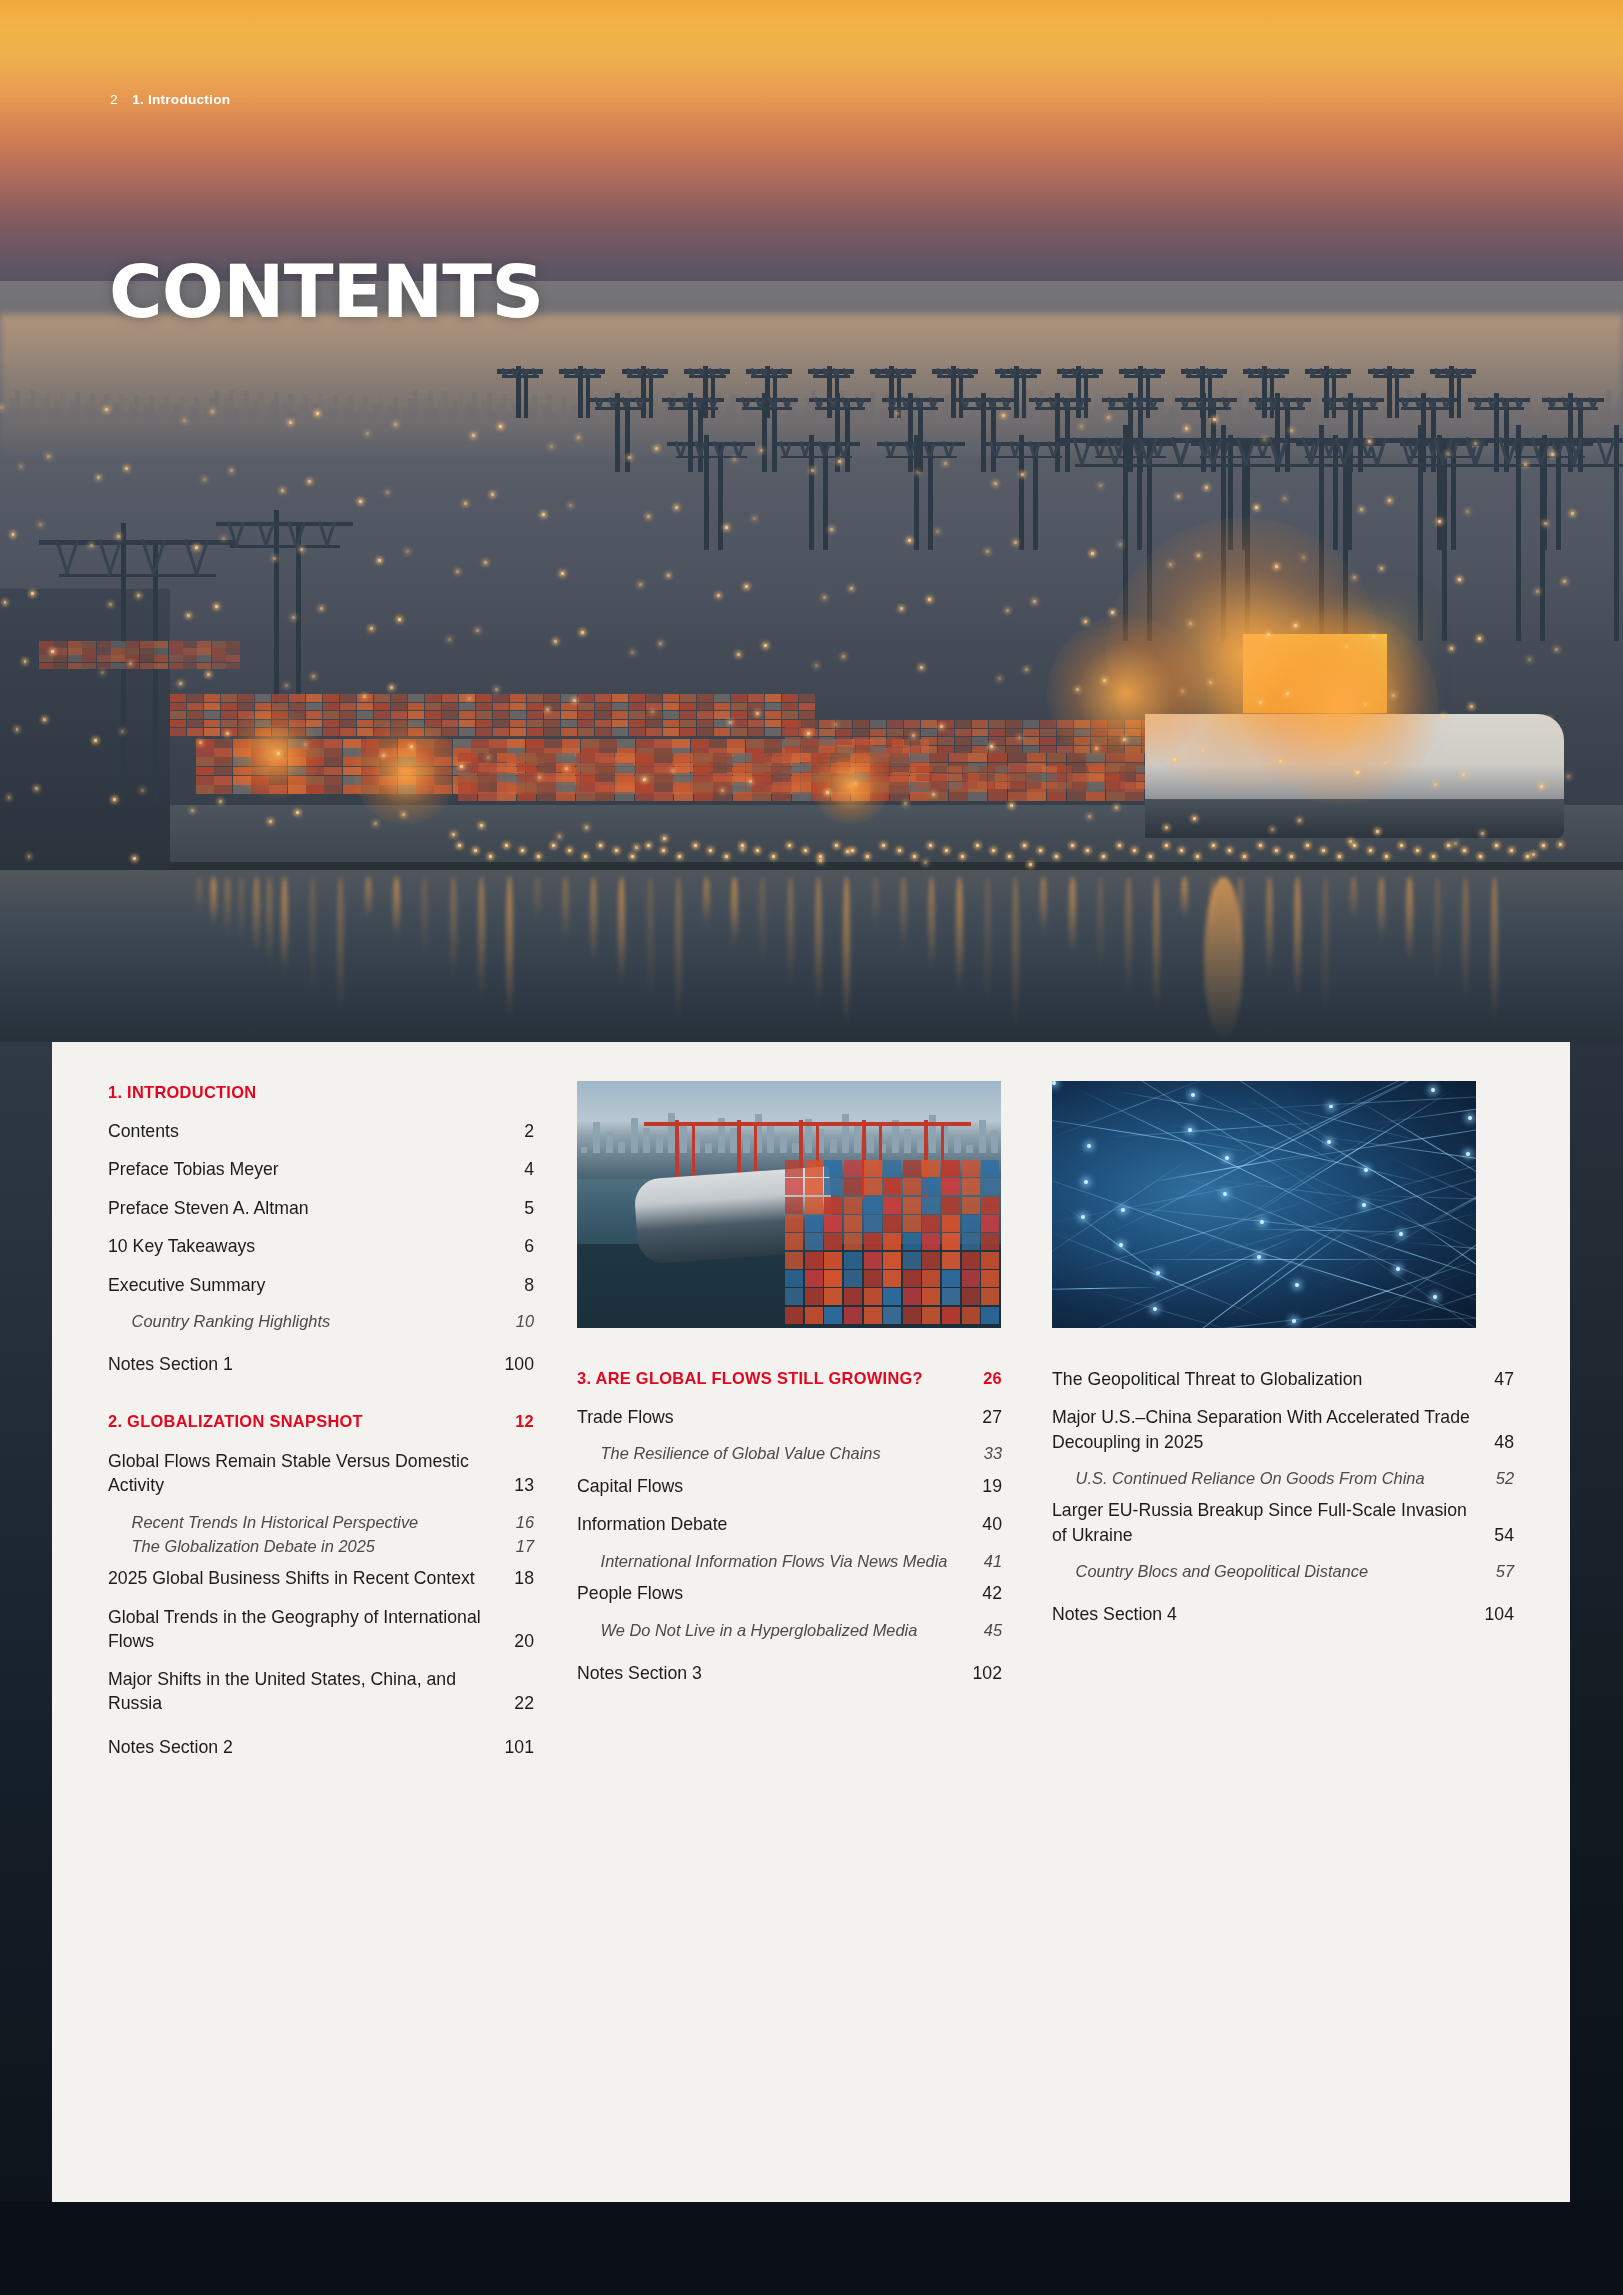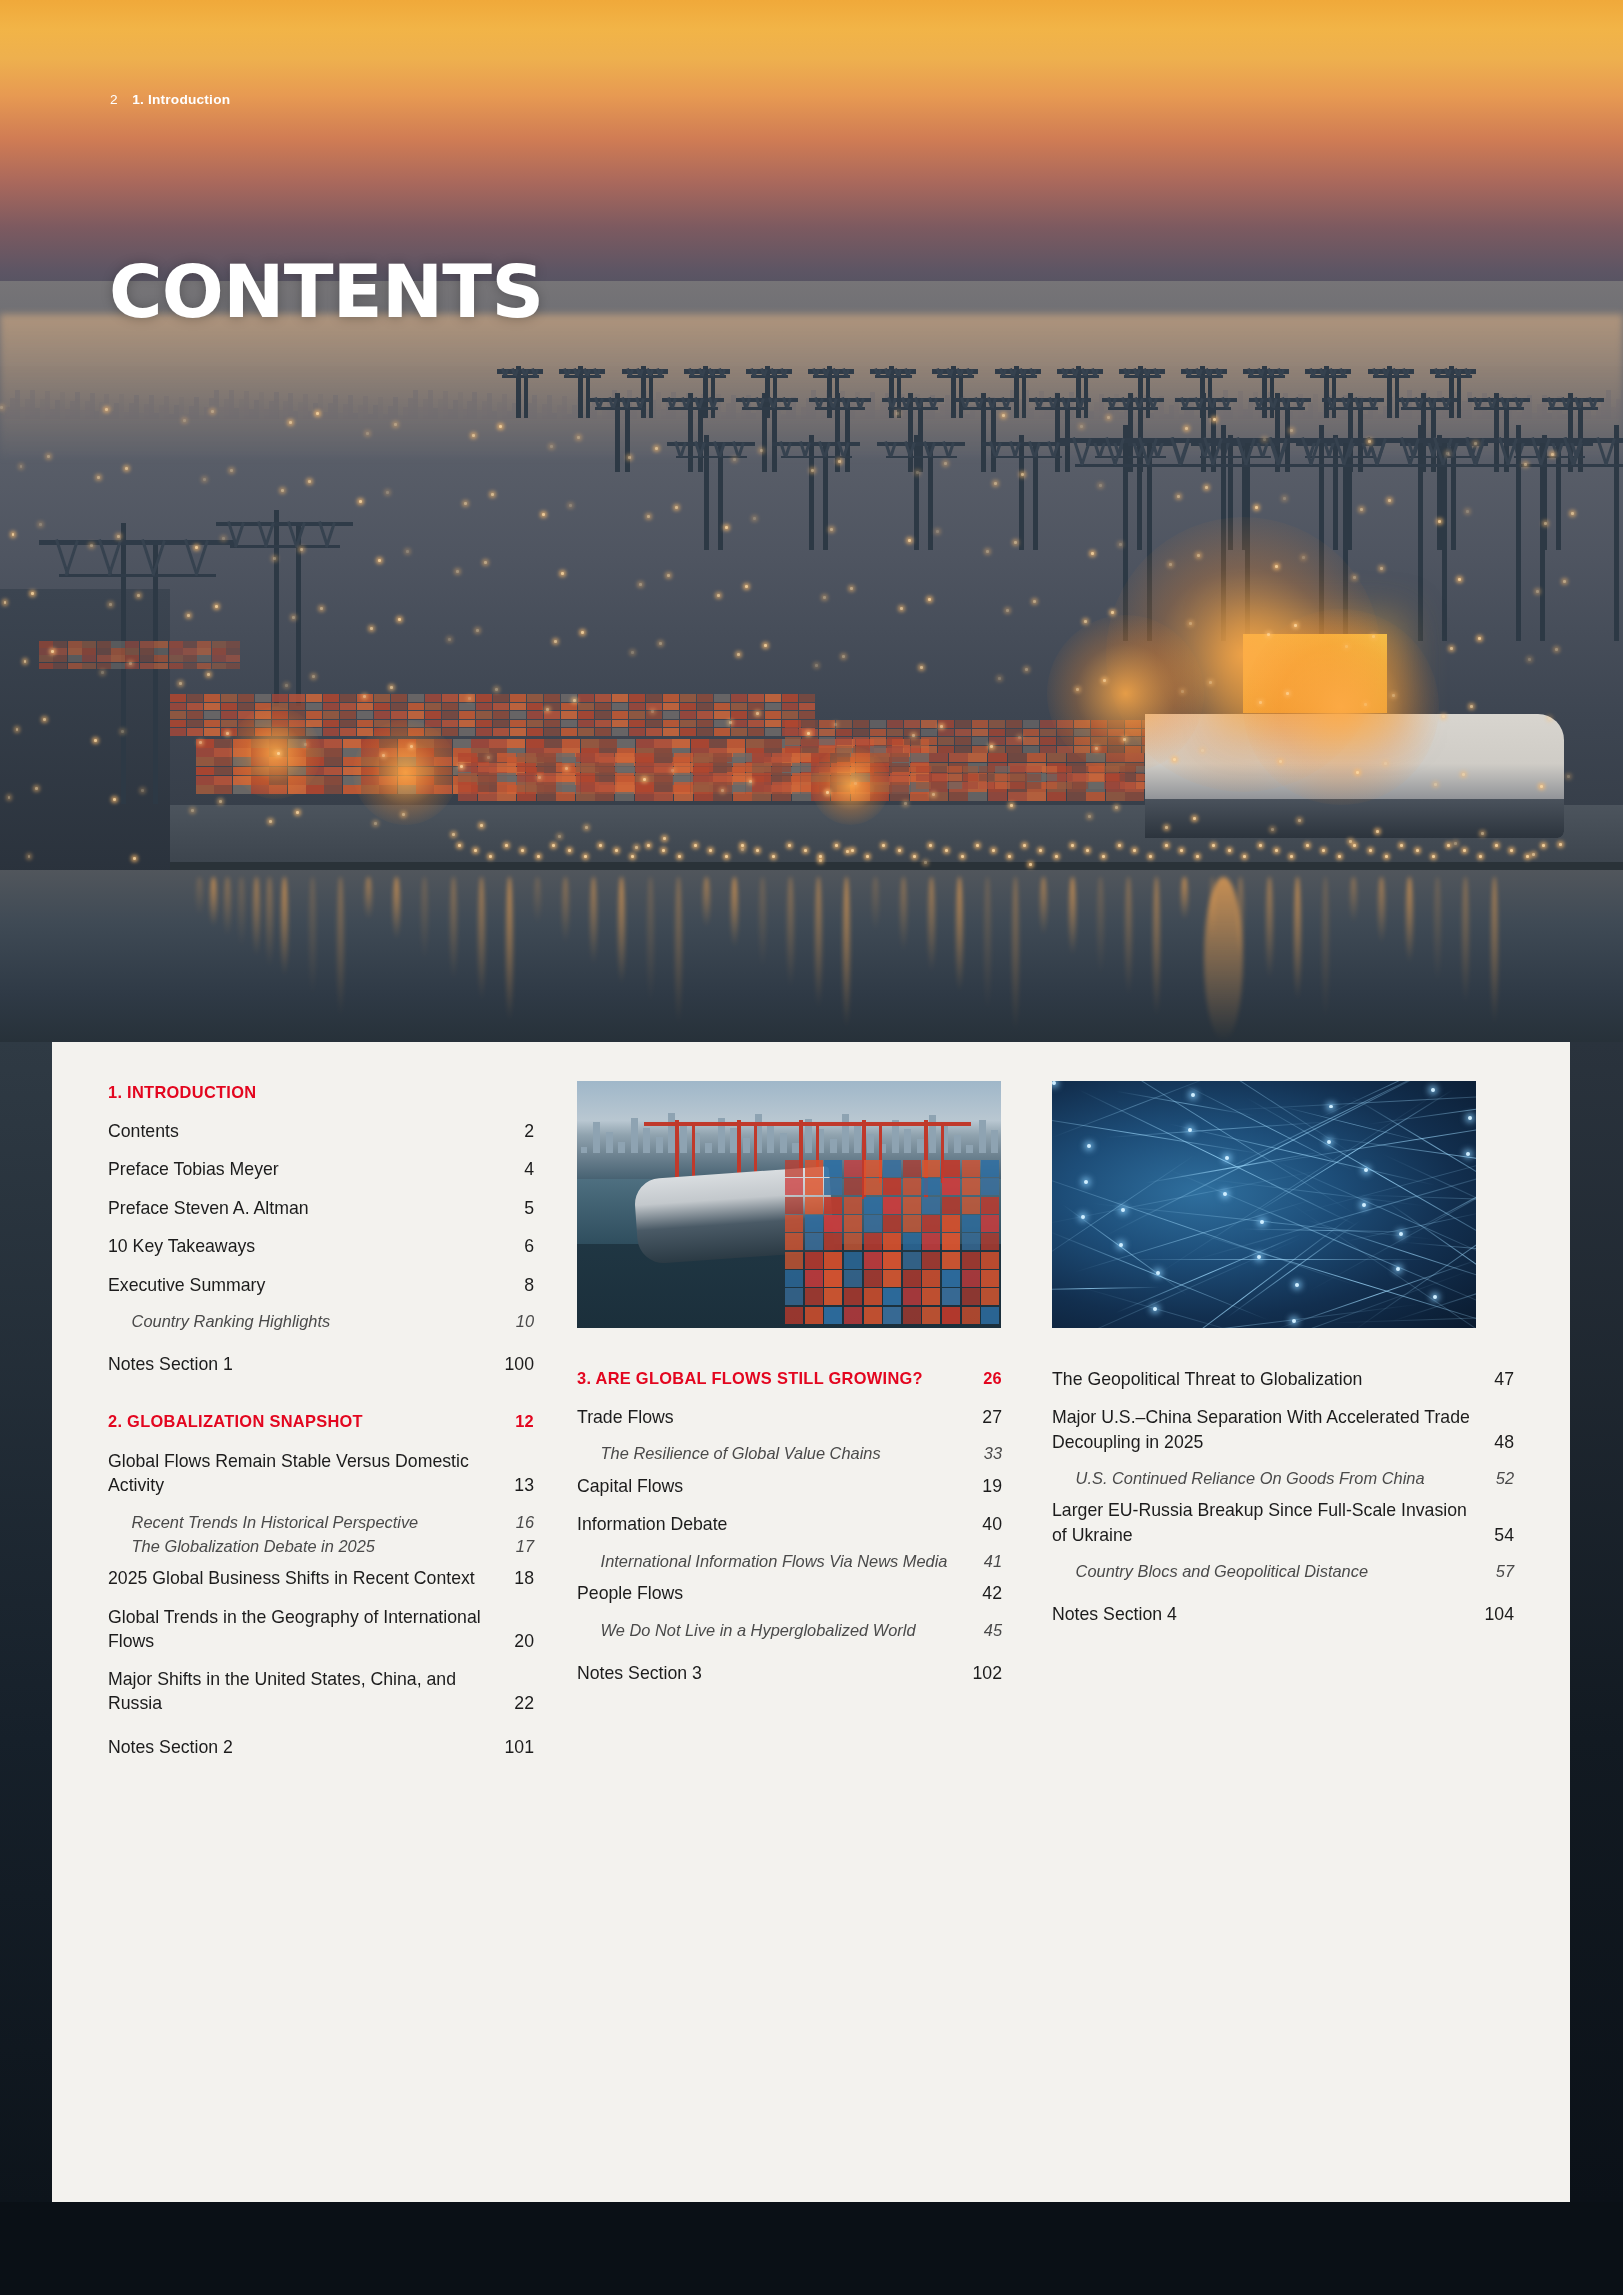--- a/index.html
+++ b/index.html
@@ -2709,21 +2709,21 @@
         </div>
         <div class="toc-row sub">
           <span class="t">International Information Flows Via News Media</span>
           <span class="p">41</span>
         </div>
         <div class="toc-row">
           <span class="t">People Flows</span>
           <span class="p">42</span>
         </div>
         <div class="toc-row sub">
-          <span class="t">We Do Not Live in a Hyperglobalized World</span>
+          <span class="t">We Do Not Live in a Hyperglobalized Media</span>
           <span class="p">45</span>
         </div>
         <div class="toc-row notes-row">
           <span class="t">Notes Section 3</span>
           <span class="p">102</span>
         </div>
       </div>
       <div class="col c3">
         <div class="thumb t2">
           <div class="t2-lines">

